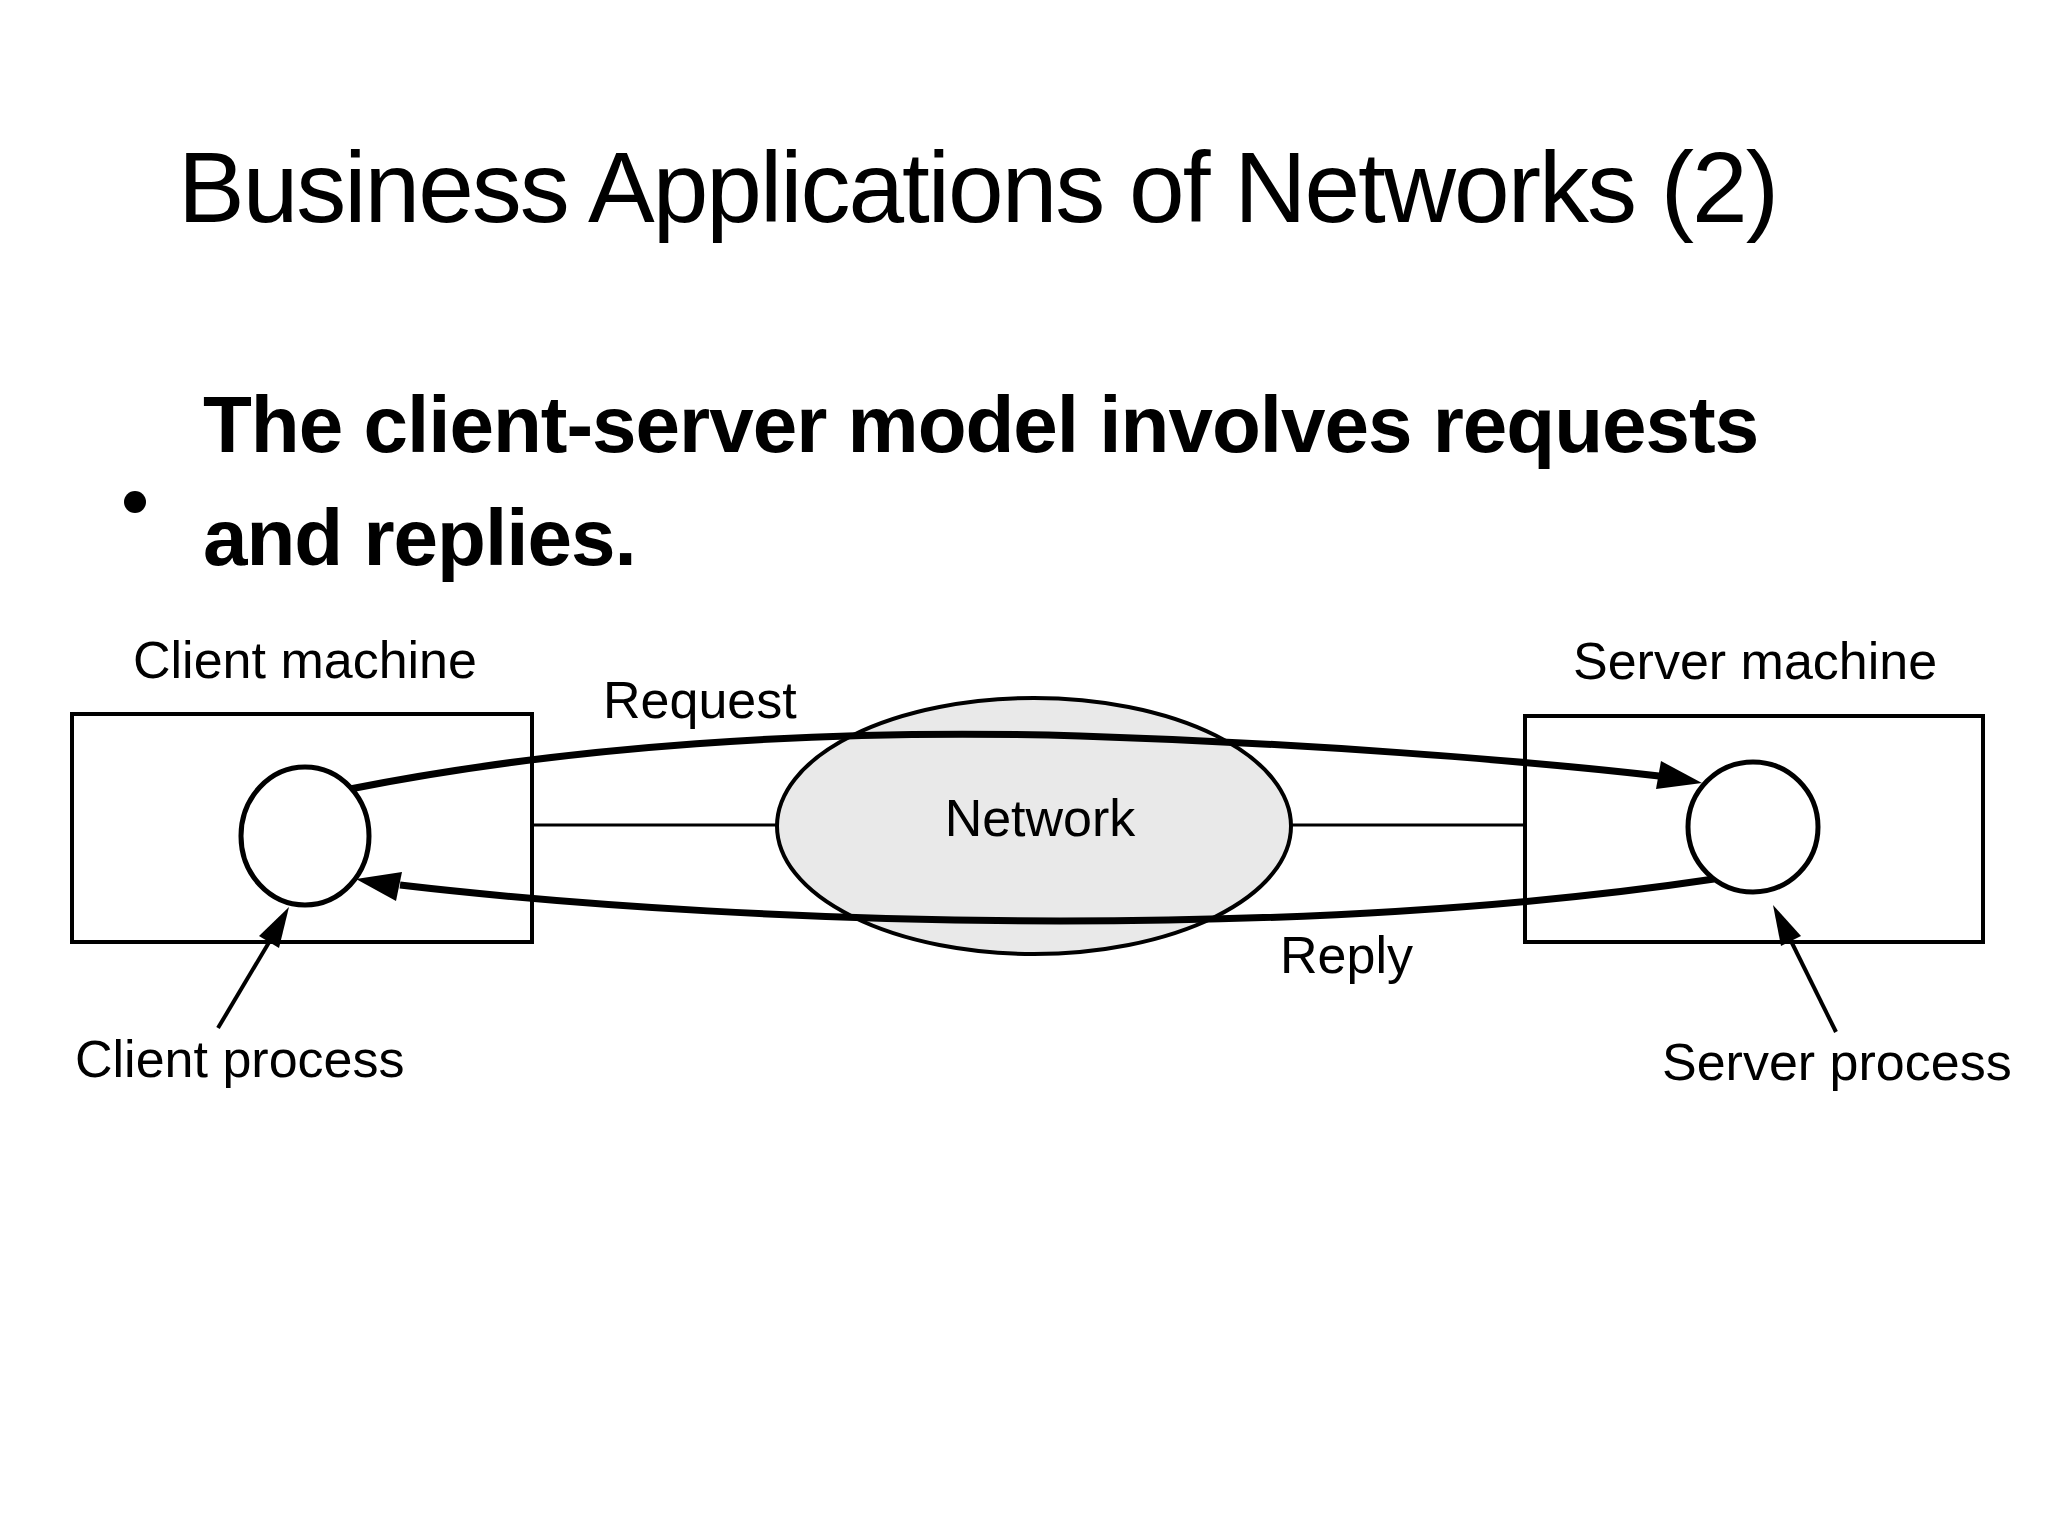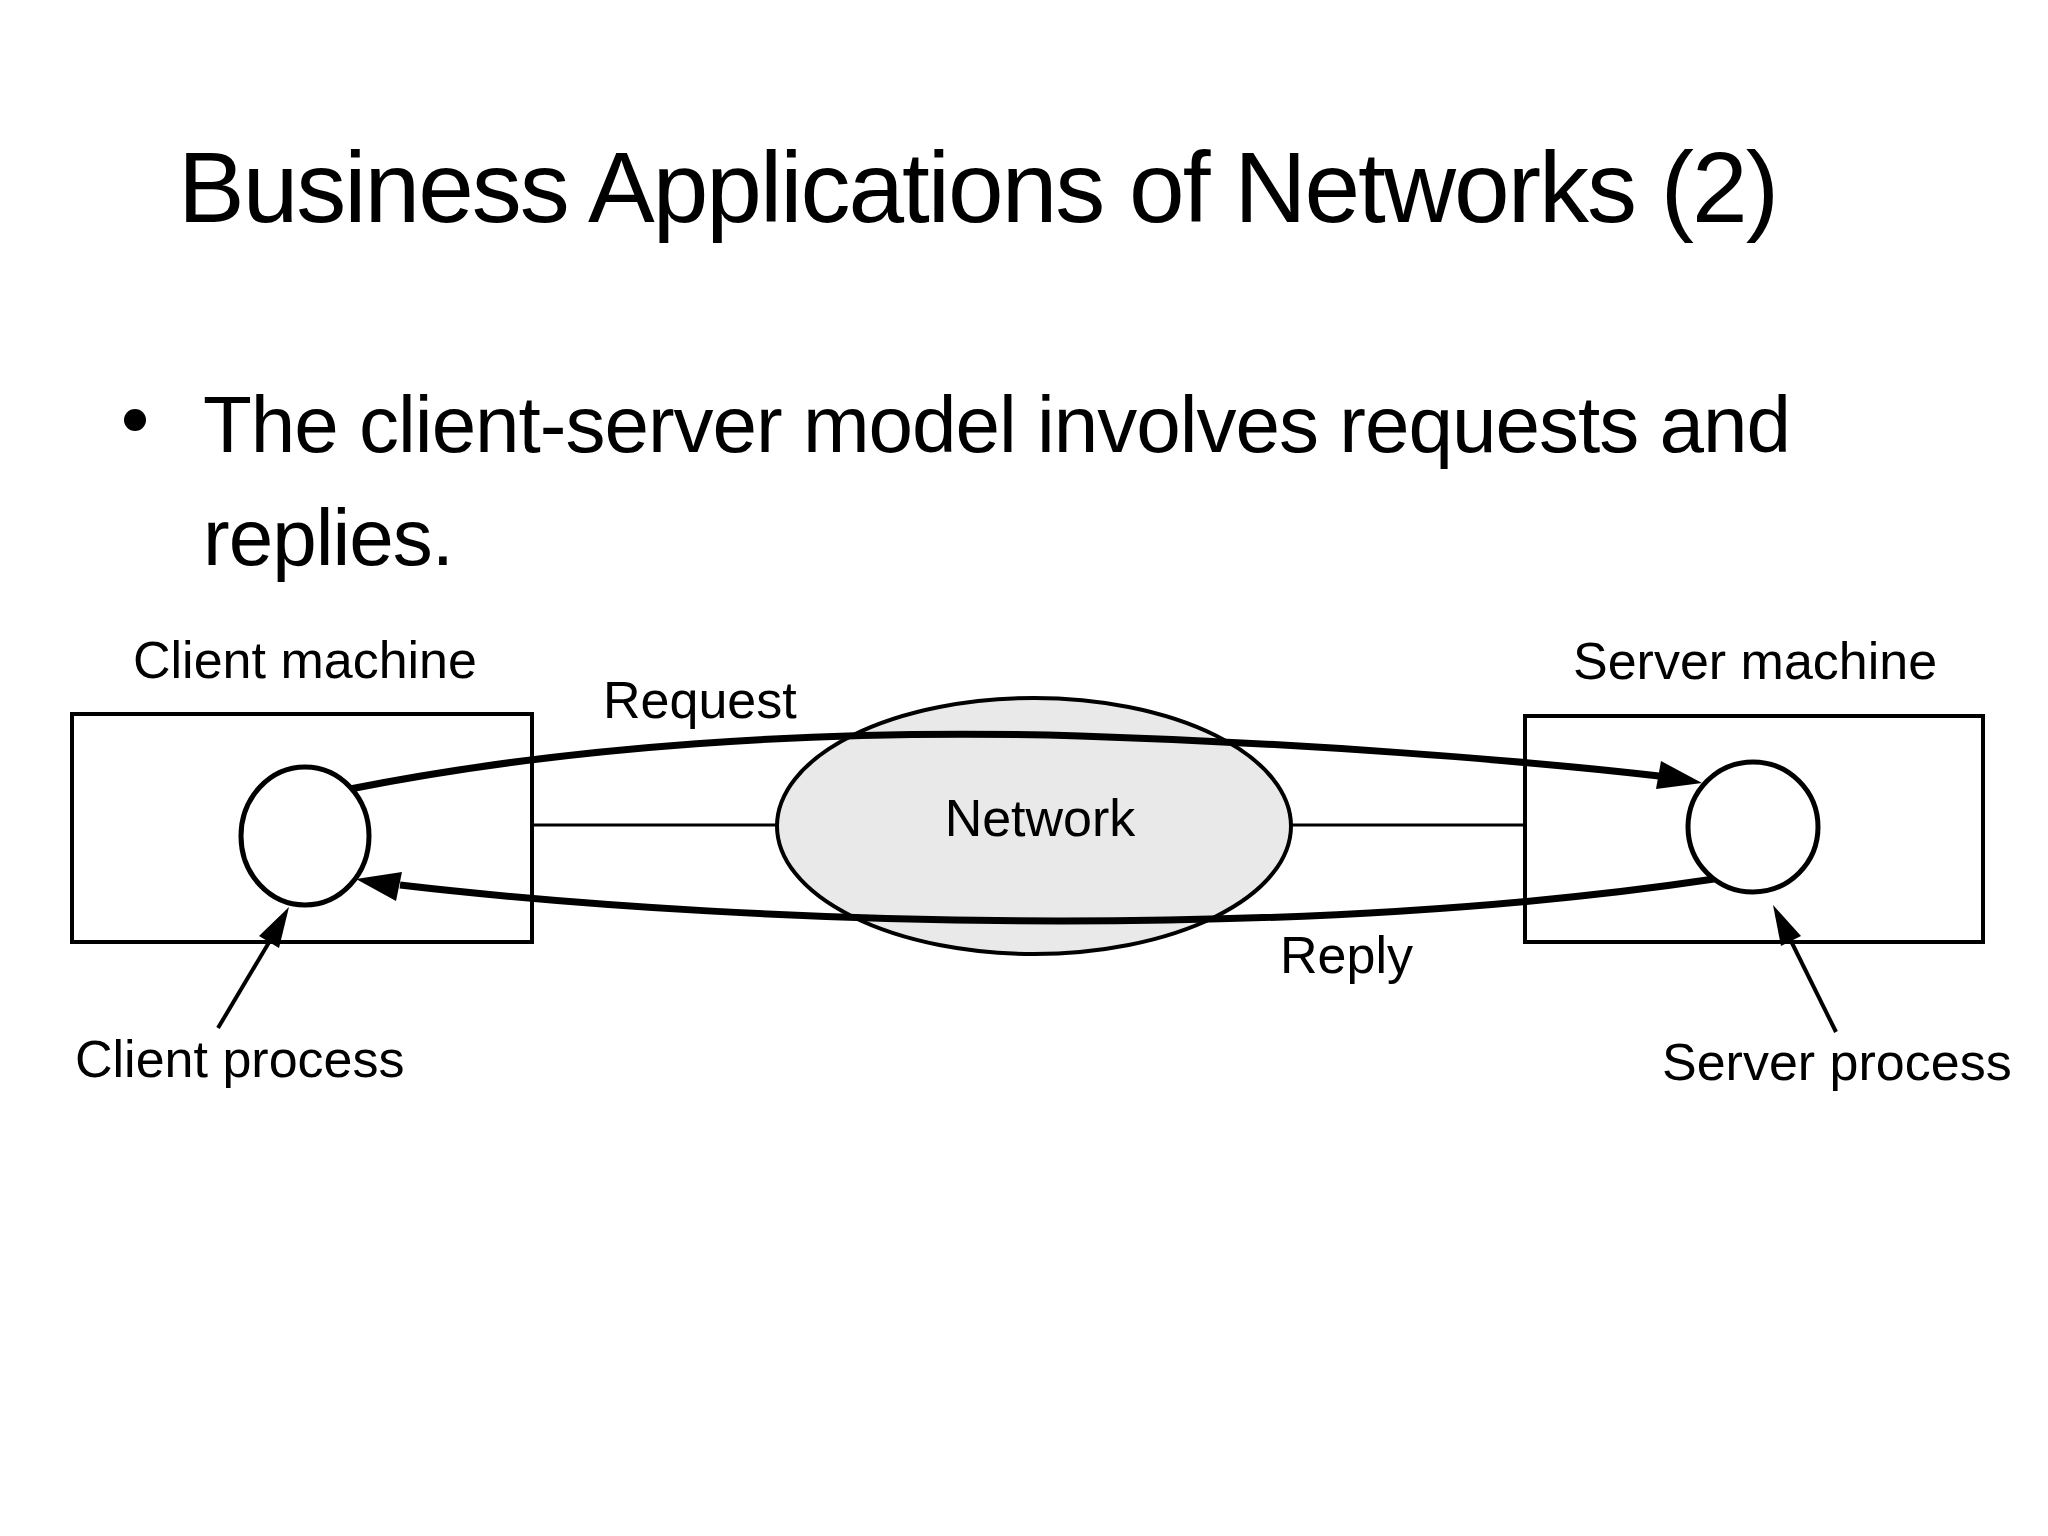--- a/index.html
+++ b/index.html
@@ -19,21 +19,22 @@
     font-size: 100px;
     line-height: 140px;
     letter-spacing: -2px;
     white-space: nowrap;
     color: #000000;
   }
   .bullet-row {
     position: absolute;
     top: 368px; left: 124px;
     display: flex;
-    align-items: flex-start;
+    align-items: center;
+    font-weight: bold;
   }
   .bullet-dot {
     flex: 0 0 auto;
     width: 22px; height: 22px;
     border-radius: 50%;
     background: #000000;
     margin-top: 41px;
   }
   .bullet-text {
     margin-left: 57px;

